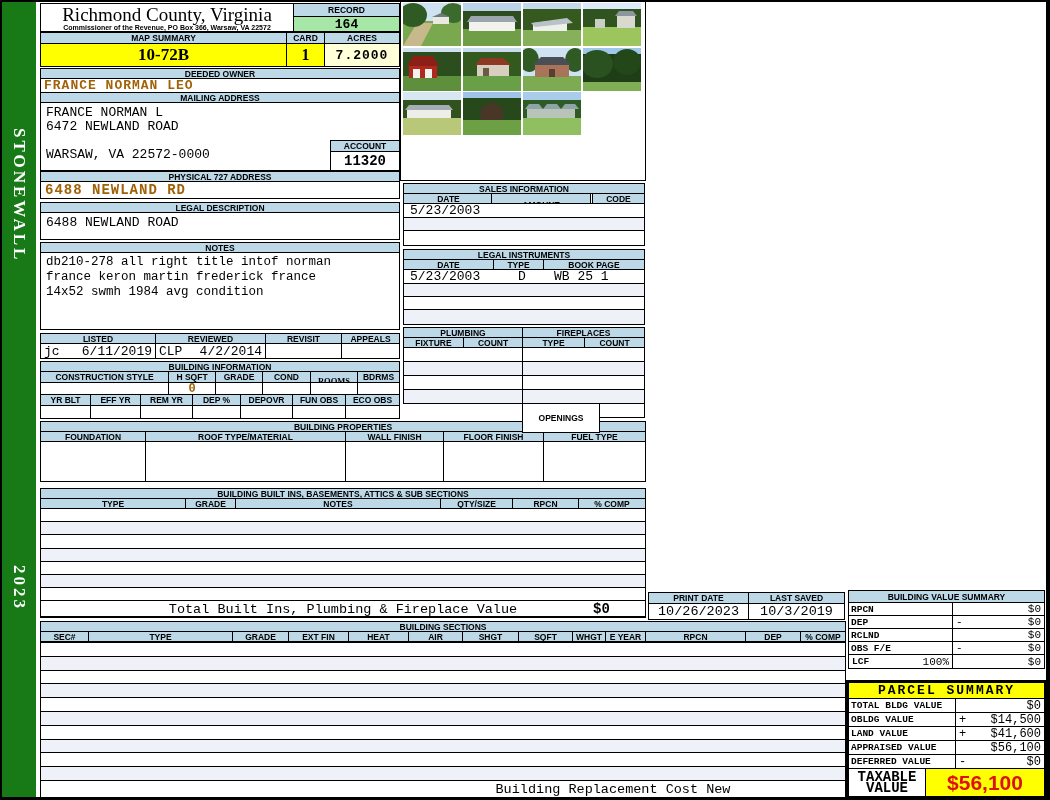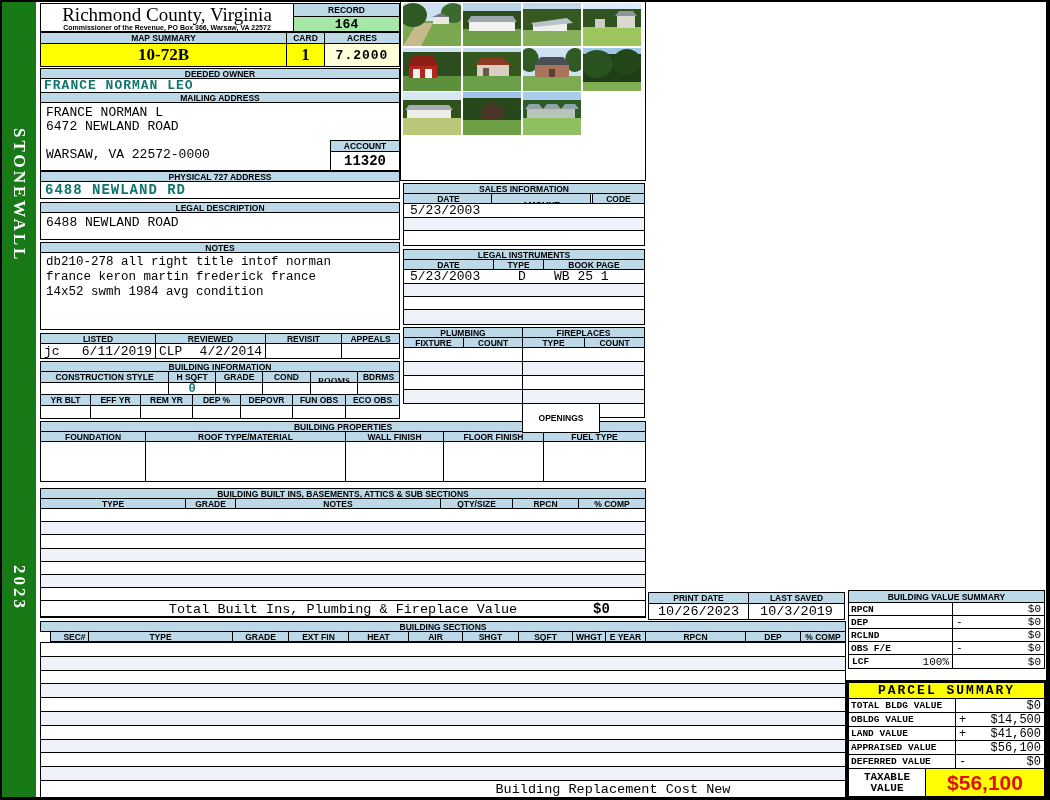--- a/index.html
+++ b/index.html
@@ -3,21 +3,21 @@
 <meta charset="utf-8">
 <style>
   html,body{margin:0;padding:0;}
   body{width:1050px;height:800px;position:relative;background:#000;font-family:"Liberation Sans",sans-serif;overflow:hidden;}
   *{box-sizing:border-box;}
   .abs{position:absolute;}
   .page{position:absolute;left:36px;top:2px;width:1010px;height:795px;background:#fff;}
   .hdr{position:absolute;background:#BDD8E7;border:1px solid #000;font:bold 8.5px "Liberation Sans",sans-serif;display:flex;align-items:center;justify-content:center;color:#000;white-space:nowrap;overflow:hidden;}
   .cell{position:absolute;border:1px solid #000;background:#fff;display:flex;align-items:center;overflow:hidden;}
   .mono{font-family:"Liberation Mono","DejaVu Sans Mono",monospace;}
-  .red{color:#0f766e;font-weight:bold;}
+  .red{color:#a16207;font-weight:bold;}
   .ctr{justify-content:center;}
   .sidebar{position:absolute;left:2px;top:2px;width:34px;height:795px;background:#177A17;}
   .vtext{position:absolute;color:#fff;font-family:"Liberation Serif",serif;font-weight:bold;writing-mode:vertical-rl;letter-spacing:3px;font-size:17px;}
   .rows7{position:absolute;border:1px solid #000;background:repeating-linear-gradient(to bottom,#fff 0 12.2px,#000 12.2px 13.2px,#EEF2F8 13.2px 25.4px,#000 25.4px 26.4px);}
   .rows10{position:absolute;border:1px solid #000;background:repeating-linear-gradient(to bottom,#fff 0 12.8px,#000 12.8px 13.8px,#EEF2F8 13.8px 26.6px,#000 26.6px 27.6px);}
   .erow{position:absolute;border:1px solid #000;background:#fff;}
   .erow.alt{background:#EEF2F8;}
   .photo{position:absolute;width:58px;height:43px;overflow:hidden;}
   .photo svg{display:block;}
 </style>
@@ -281,21 +281,21 @@
 <div class="erow alt" style="left:522px;top:389px;width:123px;height:15px;"></div>
 <div class="cell ctr" style="left:522px;top:403px;width:78px;height:30px;font:bold 8.5px 'Liberation Sans',sans-serif;">OPENINGS</div>
 <div class="cell" style="left:599px;top:403px;width:46px;height:15px;"></div>
 
 <div class="hdr" style="left:648px;top:592px;width:101px;height:12px;">PRINT DATE</div>
 <div class="hdr" style="left:748px;top:592px;width:97px;height:12px;">LAST SAVED</div>
 <div class="cell ctr mono" style="left:648px;top:603px;width:101px;height:17px;font-size:13.5px;">10/26/2023</div>
 <div class="cell ctr mono" style="left:748px;top:603px;width:97px;height:17px;font-size:13.5px;">10/3/2019</div>
 
 <div class="hdr" style="left:40px;top:621px;width:806px;height:11px;">BUILDING SECTIONS</div>
-<div class="hdr" style="left:50px;top:631px;width:49px;height:11px;">SEC#</div>
+<div class="hdr" style="left:40px;top:631px;width:49px;height:11px;">SEC#</div>
 <div class="hdr" style="left:88px;top:631px;width:145px;height:11px;">TYPE</div>
 <div class="hdr" style="left:232px;top:631px;width:57px;height:11px;">GRADE</div>
 <div class="hdr" style="left:288px;top:631px;width:61px;height:11px;">EXT FIN</div>
 <div class="hdr" style="left:348px;top:631px;width:61px;height:11px;">HEAT</div>
 <div class="hdr" style="left:408px;top:631px;width:55px;height:11px;">AIR</div>
 <div class="hdr" style="left:462px;top:631px;width:57px;height:11px;">SHGT</div>
 <div class="hdr" style="left:518px;top:631px;width:55px;height:11px;">SQFT</div>
 <div class="hdr" style="left:572px;top:631px;width:34px;height:11px;">WHGT</div>
 <div class="hdr" style="left:605px;top:631px;width:41px;height:11px;">E YEAR</div>
 <div class="hdr" style="left:645px;top:631px;width:101px;height:11px;">RPCN</div>
@@ -355,14 +355,14 @@
 <div class="cell mono" style="left:848px;top:740px;width:108px;height:15px;font-weight:bold;font-size:9.5px;padding-left:2px;">APPRAISED VALUE</div>
 <div class="cell mono" style="left:955px;top:740px;width:90px;height:15px;font-size:12px;justify-content:space-between;padding:0 3px;">
     <span></span>
     <span>$56,100</span>
   </div>
 <div class="cell mono" style="left:848px;top:754px;width:108px;height:15px;font-weight:bold;font-size:9.5px;padding-left:2px;">DEFERRED VALUE</div>
 <div class="cell mono" style="left:955px;top:754px;width:90px;height:15px;font-size:12px;justify-content:space-between;padding:0 3px;">
     <span>-</span>
     <span>$0</span>
   </div>
-<div class="cell ctr mono" style="left:848px;top:768px;width:78px;height:29px;font-weight:bold;font-size:11px;text-align:center;line-height:11px;white-space:normal;padding:0 8px;">TAXABLE VALUE</div>
+<div class="cell ctr mono" style="left:848px;top:768px;width:78px;height:29px;font-weight:bold;font-size:14px;text-align:center;line-height:11px;white-space:normal;padding:0 8px;">TAXABLE VALUE</div>
 <div class="cell ctr" style="left:925px;top:768px;width:120px;height:29px;background:#FFFF00;color:#DD1111;font:bold 21px 'Liberation Sans',sans-serif;">$56,100</div>
 
 </body></html>

